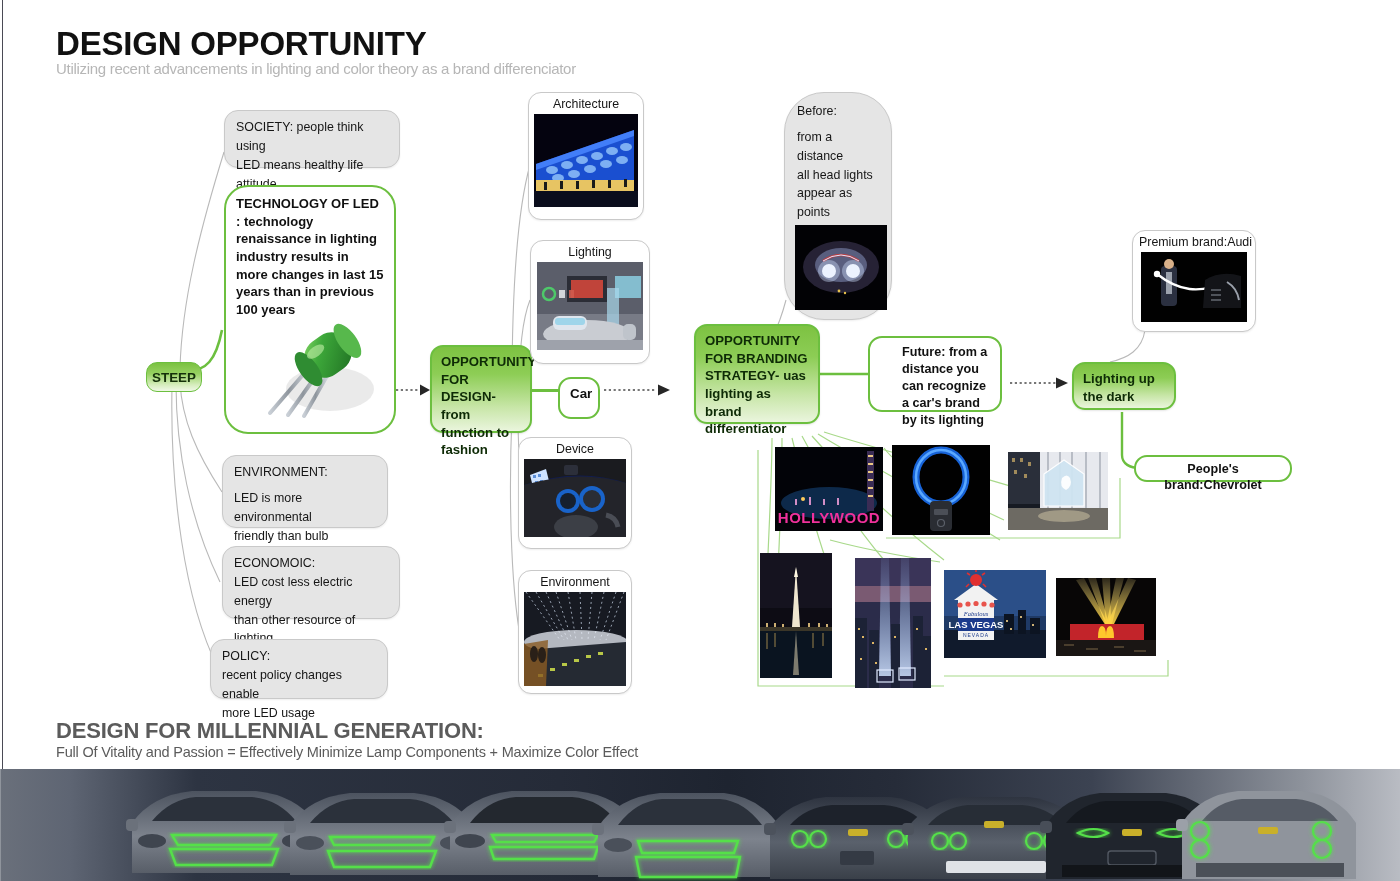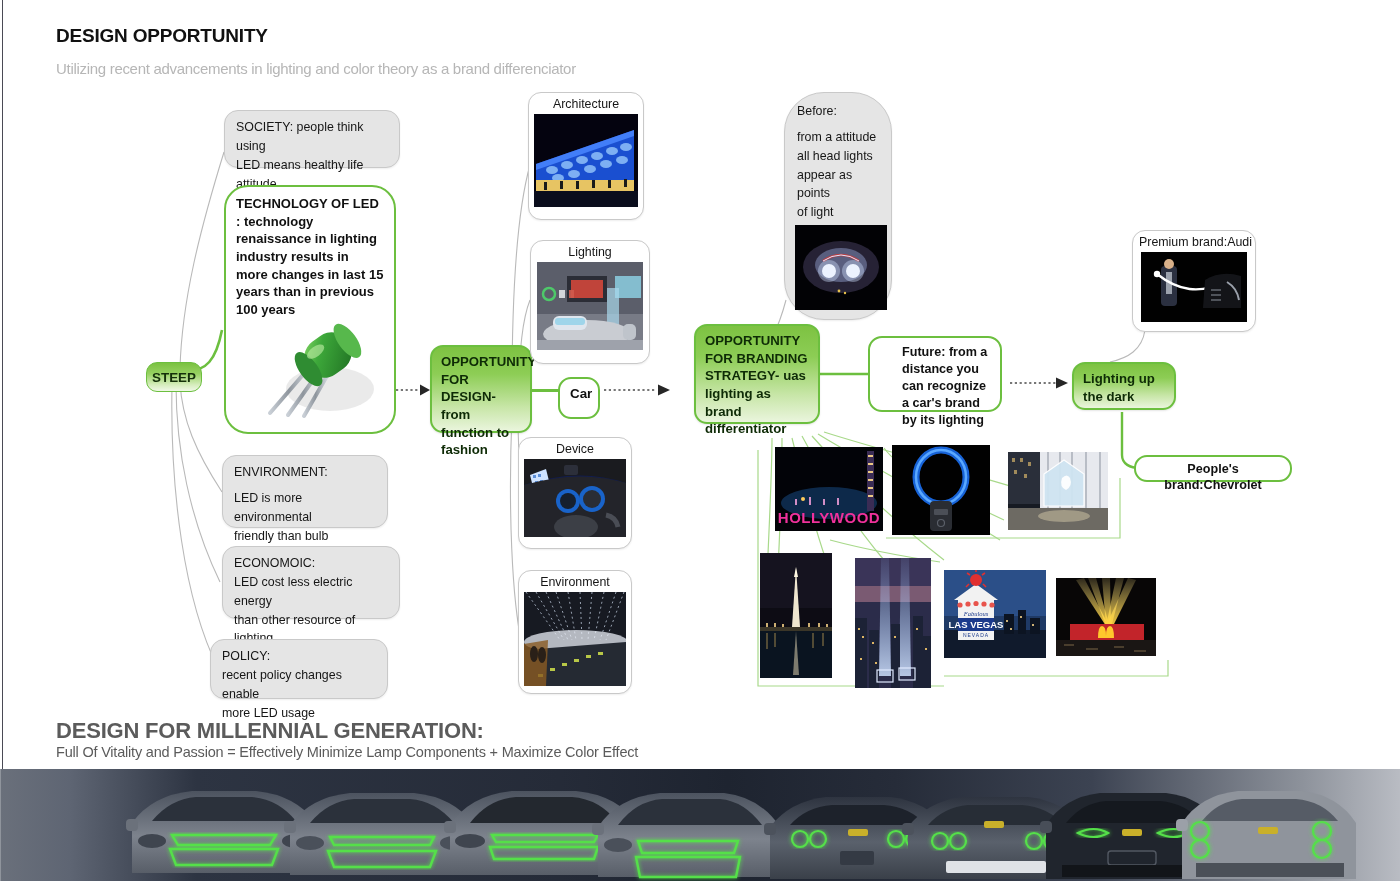--- a/index.html
+++ b/index.html
@@ -10,21 +10,21 @@
     overflow:hidden;
     position:relative;
   }
   #root{position:absolute;inset:0;width:1400px;height:881px;}
 
   .left-rule{position:absolute;left:2px;top:0;width:1px;height:770px;background:#4a4a55;}
 
   
   .title-main{
     position:absolute;left:56px;top:25px;
-    font-size:19px;font-weight:bold;letter-spacing:-0.2px;
+    font-size:33px;font-weight:bold;letter-spacing:-0.2px;
     color:#111111;font-family:"Liberation Sans", sans-serif;
   }
   .title-sub{
     position:absolute;left:56px;top:60px;
     font-size:15px;color:#b6b6b6;letter-spacing:-0.3px;
   }
   .title-bottom{
     position:absolute;left:56px;top:718px;
     font-size:22px;font-weight:bold;color:#5b5b5b;letter-spacing:-0.2px;
   }
@@ -379,21 +379,21 @@
         <ellipse cx="10" cy="62" rx="4" ry="8" fill="#2a2018"></ellipse>
         <ellipse cx="18" cy="63" rx="4" ry="8" fill="#2a2018"></ellipse>
       </svg>
     </div>
   </div>
 
   <div class="node wbox" style="left:784px;top:92px;width:108px;height:228px;border-radius:40px;">
     <div class="txt" style="padding:9px 10px 4px 12px;">
       <span class="ln">Before:</span>
       <span class="ln gap"></span>
-      <span class="ln">from a attitude</span>
+      <span class="ln">from a distance</span>
       <span class="ln">all head lights</span>
       <span class="ln">appear as points</span>
       <span class="ln">of light</span>
     </div>
     <div style="position:absolute;left:10px;top:132px;width:92px;height:85px;background:#000;overflow:hidden;">
       <svg viewBox="0 0 92 85" width="92" height="85">
         <rect width="92" height="85" fill="#020205"></rect>
         <ellipse cx="46" cy="42" rx="38" ry="26" fill="#6a5f8f" opacity=".35"></ellipse>
         <ellipse cx="46" cy="40" rx="26" ry="17" fill="#9aa8d8" opacity=".45"></ellipse>
         <path d="M28,36 q18,-12 36,0" stroke="#c53b3b" stroke-width="2.5" fill="none" opacity=".9"></path>

